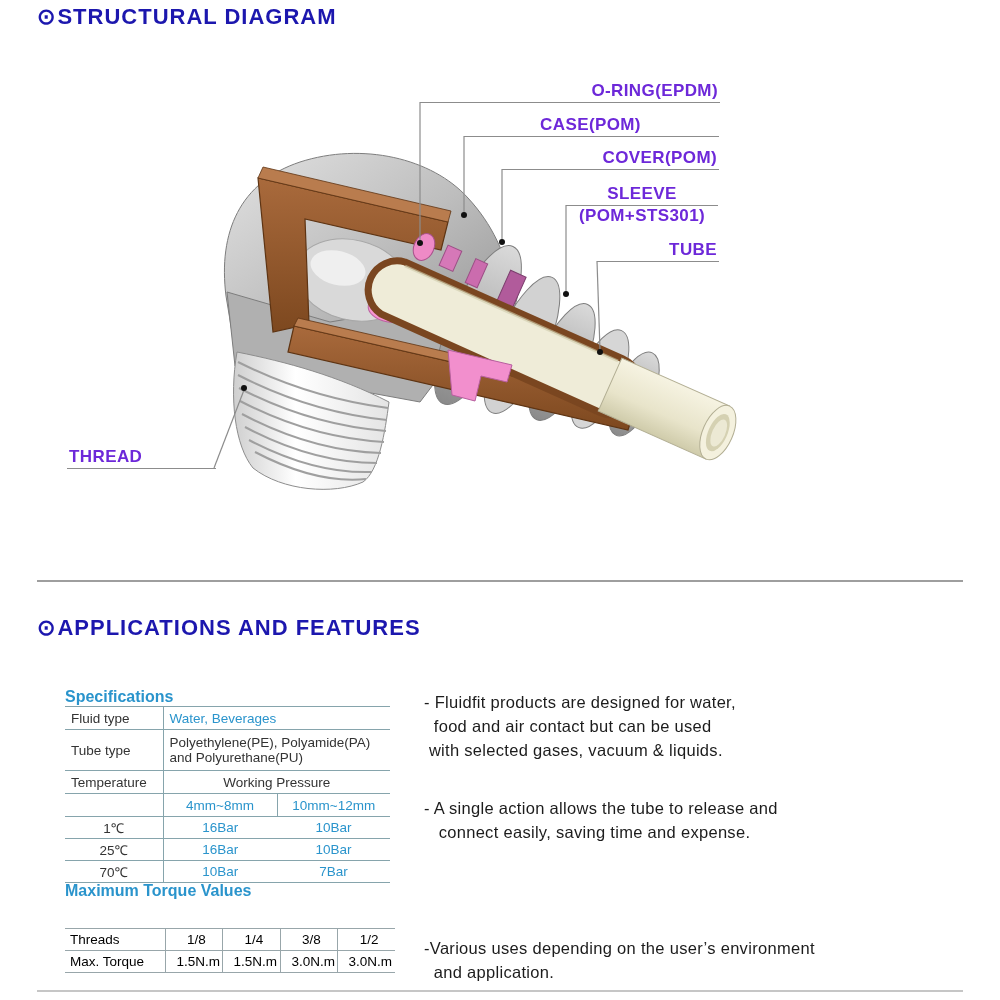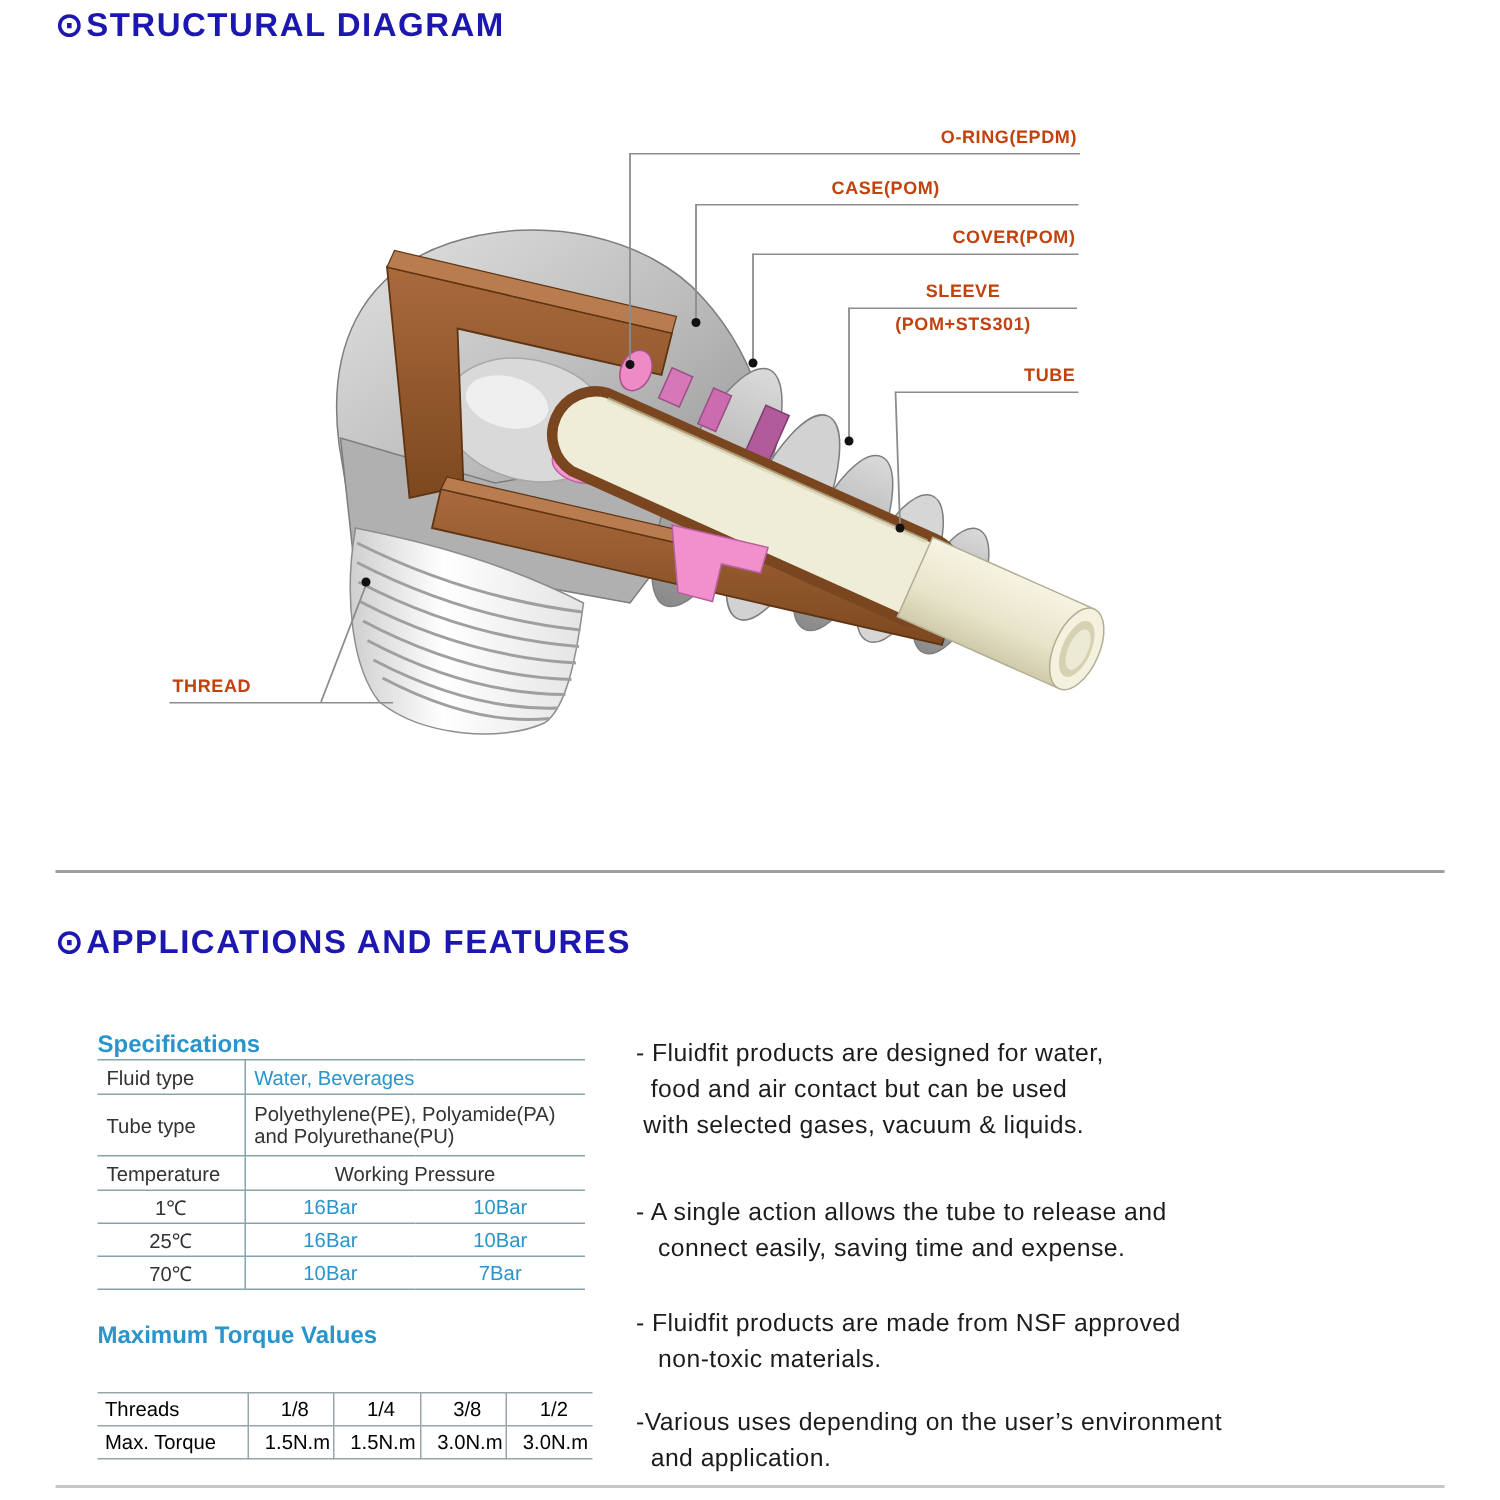--- a/index.html
+++ b/index.html
@@ -3,25 +3,25 @@
 <meta charset="utf-8">
 <style>
   html,body{margin:0;padding:0;background:#fff;}
   .page{position:relative;width:1000px;height:1000px;background:#ffffff;overflow:hidden;
         font-family:"Liberation Sans",sans-serif;}
   .sec-title{position:absolute;margin:0;font-size:22px;font-weight:700;letter-spacing:1px;
         color:#1c17ae;white-space:nowrap;}
   .sec-title .bullet-icon{font-size:22px;margin-right:1px;}
   .diagram{position:absolute;left:0;top:0;width:1000px;height:560px;}
   .diagram svg{position:absolute;left:0;top:0;}
-  .dlabel{position:absolute;font-size:12px;line-height:20px;font-weight:700;letter-spacing:.4px;
-        color:#c2410c;border-bottom:1px solid #8c8c8c;height:21px;white-space:nowrap;}
+  .dlabel{position:absolute;font-size:17px;line-height:20px;font-weight:700;letter-spacing:.4px;
+        color:#6d28d9;border-bottom:1px solid #8c8c8c;height:21px;white-space:nowrap;}
   .dlabel.r{text-align:right;padding-right:2px;}
   .dlabel.c{text-align:center;}
-  .dlabel.l{text-align:left;padding-left:2px;margin-left:46px;}
+  .dlabel.l{text-align:left;padding-left:2px;}
   .dlabel.nb{border-bottom:none;}
   .divider{position:absolute;left:37px;top:580px;width:926px;height:2px;background:#9e9e9e;}
   .bottom-line{position:absolute;left:37px;top:990px;width:926px;height:2px;background:#c6c6c6;}
   .subhead{position:absolute;font-size:16px;font-weight:700;color:#2a94cc;line-height:21px;white-space:nowrap;}
   table.spec{position:absolute;left:65px;top:706px;width:325px;border-collapse:collapse;
         table-layout:fixed;font-size:13.5px;color:#333;}
   table.spec td{border-top:1px solid #86a4ac;border-bottom:1px solid #86a4ac;padding:1px 6px;}
   table.spec td.c1{border-right:1px solid #86a4ac;}
   table.spec td.vline{border-right:1px solid #86a4ac;}
   table.spec .blue{color:#2a94cc;}
@@ -181,20 +181,25 @@
     </tr>
     <tr>
       <td class="c1" style="height:38px;margin-left:24px;">Tube type</td>
       <td colspan="2">Polyethylene(PE), Polyamide(PA) and Polyurethane(PU)</td>
     </tr>
     <tr>
       <td class="c1" style="height:20px;">Temperature</td>
       <td colspan="2" class="ctr">Working Pressure</td>
     </tr>
     <tr>
+      <td class="c1" style="height:20px;"></td>
+      <td class="vline ctr blue">4mm~8mm</td>
+      <td class="ctr blue">10mm~12mm</td>
+    </tr>
+    <tr>
       <td class="c1 ctr" style="height:19px;">1℃</td>
       <td class="ctr blue">16Bar</td>
       <td class="ctr blue">10Bar</td>
     </tr>
     <tr>
       <td class="c1 ctr" style="height:19px;">25℃</td>
       <td class="ctr blue">16Bar</td>
       <td class="ctr blue">10Bar</td>
     </tr>
     <tr>
@@ -232,21 +237,19 @@
     </tr>
   </tbody>
     </table>
 
   <div class="features">
     <p class="feat" style="top:0px;">- Fluidfit products are designed for water,
   food and air contact but can be used
  with selected gases, vacuum &amp; liquids.</p>
     <p class="feat" style="top:106px;">- A single action allows the tube to release and
    connect easily, saving time and expense.</p>
-    <p class="feat" style="top:180px;">- Fluidfit products are made from NSF approved
-   non-toxic materials.</p>
     <p class="feat" style="top:246px;">-Various uses depending on the user’s environment
   and application.</p>
   </div>
 
   <div class="bottom-line"></div>
 
 </div>
 
 </body></html>

